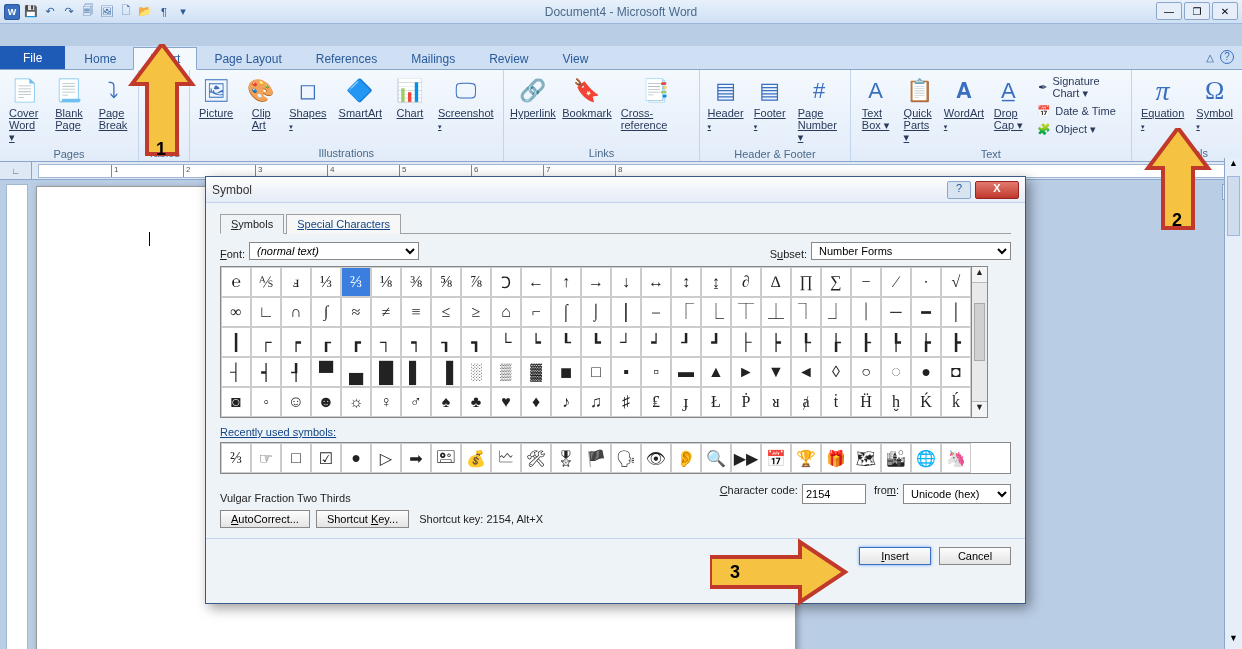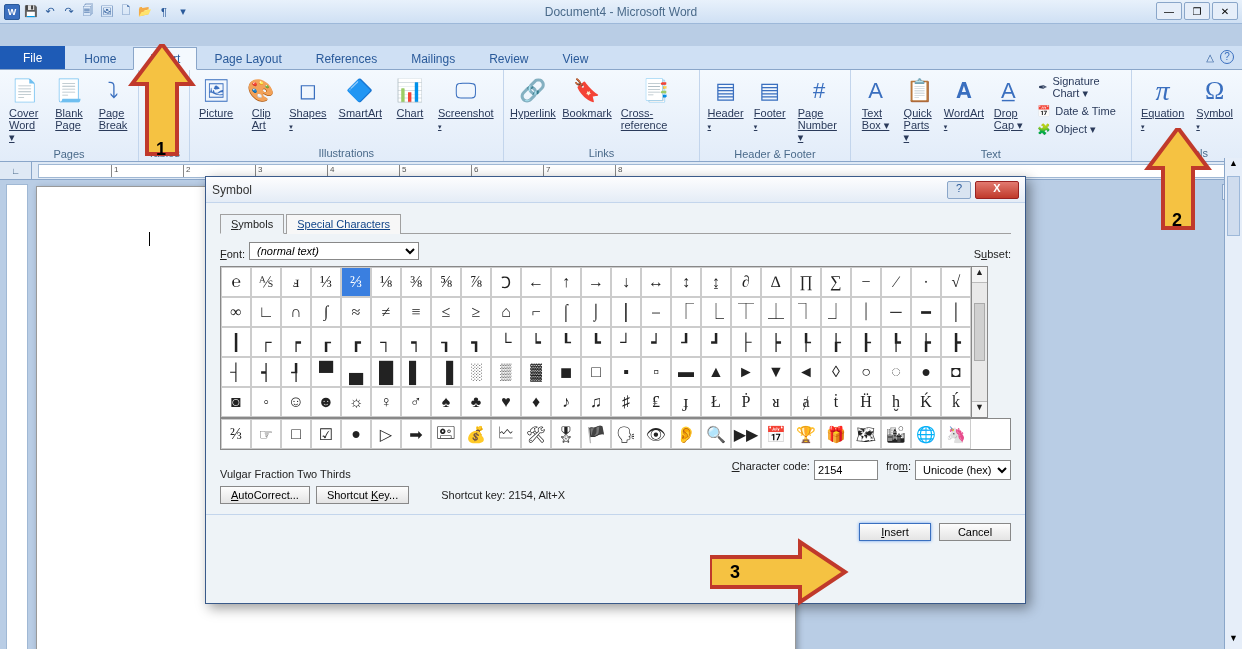--- a/index.html
+++ b/index.html
@@ -69,25 +69,25 @@
 .cell { border:1px solid #ccc; display:flex; align-items:center; justify-content:center; font-size:16px; font-family:"Segoe UI Symbol","Arial Unicode MS",serif; cursor:pointer;}
 .cell.sel { background:#3a7fe0; color:#fff;}
 .grid-scroll { width:16px; border:1px solid #888; border-left:none; background:#e9e9e9; display:flex; flex-direction:column;}
 .grid-scroll .ar { height:16px; text-align:center; font-size:9px; background:#f4f4f4; border-bottom:1px solid #bbb;}
 .grid-scroll .thumb { flex:1; background:#d0d0d0; margin:20px 2px 40px; border:1px solid #aaa;}
 .grid-scroll .ar.bot { border-top:1px solid #bbb; border-bottom:none;}
 .recent-label { margin:8px 0 4px; text-decoration:underline; color:#114488; font-size:11px;}
 .recent-grid { border:1px solid #888; background:#fff; display:grid; grid-template-columns:repeat(25,30px); grid-auto-rows:30px;}
 .char-name { margin-top:8px; font-size:11px;}
 .code-in { width:64px;}
-.from-sel { width:96px;}
+.from-sel { width:108px;}
 .btn-row { display:flex; gap:6px; margin-top:6px;}
 .dlg-btn { padding:2px 10px; background:linear-gradient(to bottom,#fdfdfd,#e4e4e4); border:1px solid #888; border-radius:0; font-size:11px; cursor:pointer;}
 .dlg-btn u{text-decoration:underline;}
-.shortcut-txt { font-size:11px; margin-left:26px; align-self:center;}
+.shortcut-txt { font-size:11px; margin-left:4px; align-self:center;}
 .footer-btns { display:flex; justify-content:flex-end; gap:8px; padding:8px 14px; border-top:1px solid #c3d5ec;}
 .footer-btns .dlg-btn { width:72px; text-align:center;}
 .footer-btns .dlg-btn.primary { border:1px solid #3a6fbf; box-shadow:0 0 3px #6aa0ef;}
 
 
 .arrow { position:absolute; pointer-events:none;}
 .arrow svg { display:block;}
 .arrow-num { position:absolute; font-weight:bold; font-size:18px; color:#000;}
 
 
@@ -310,20 +310,21 @@
   <div class="dlg-body">
     <div class="dlg-tabs">
       <div class="dlg-tab active"><u>S</u><span>ymbols</span></div>
       <div class="dlg-tab">Special Characters</div>
     </div>
     <div class="row">
       <label><u>F</u>ont:</label>
       <select class="font-sel"><option>(normal text)</option></select>
       <div class="gap"></div>
       <label>S<u>u</u>bset:</label>
+      <select class="subset-sel"><option>Number Forms</option></select>
     </div>
     <div class="grid-wrap">
       <div class="symbol-grid" id="sym-grid">
           <div class="cell">℮</div>
           <div class="cell">⅍</div>
           <div class="cell">ⅎ</div>
           <div class="cell">⅓</div>
           <div class="cell sel">⅔</div>
           <div class="cell">⅛</div>
           <div class="cell">⅜</div>
@@ -445,20 +446,21 @@
           <div class="cell">ḫ</div>
           <div class="cell">Ḱ</div>
           <div class="cell">ḱ</div>
         </div>
       <div class="grid-scroll">
         <div class="ar">▲</div>
         <div class="thumb"></div>
         <div class="ar bot">▼</div>
       </div>
     </div>
+    <div class="recent-label">Recently used symbols:</div>
     <div class="recent-grid" id="recent-grid">
         <div class="cell">⅔</div>
         <div class="cell">☞</div>
         <div class="cell">□</div>
         <div class="cell">☑</div>
         <div class="cell">●</div>
         <div class="cell">▷</div>
         <div class="cell">➡</div>
         <div class="cell">🖭</div>
         <div class="cell">💰</div>

